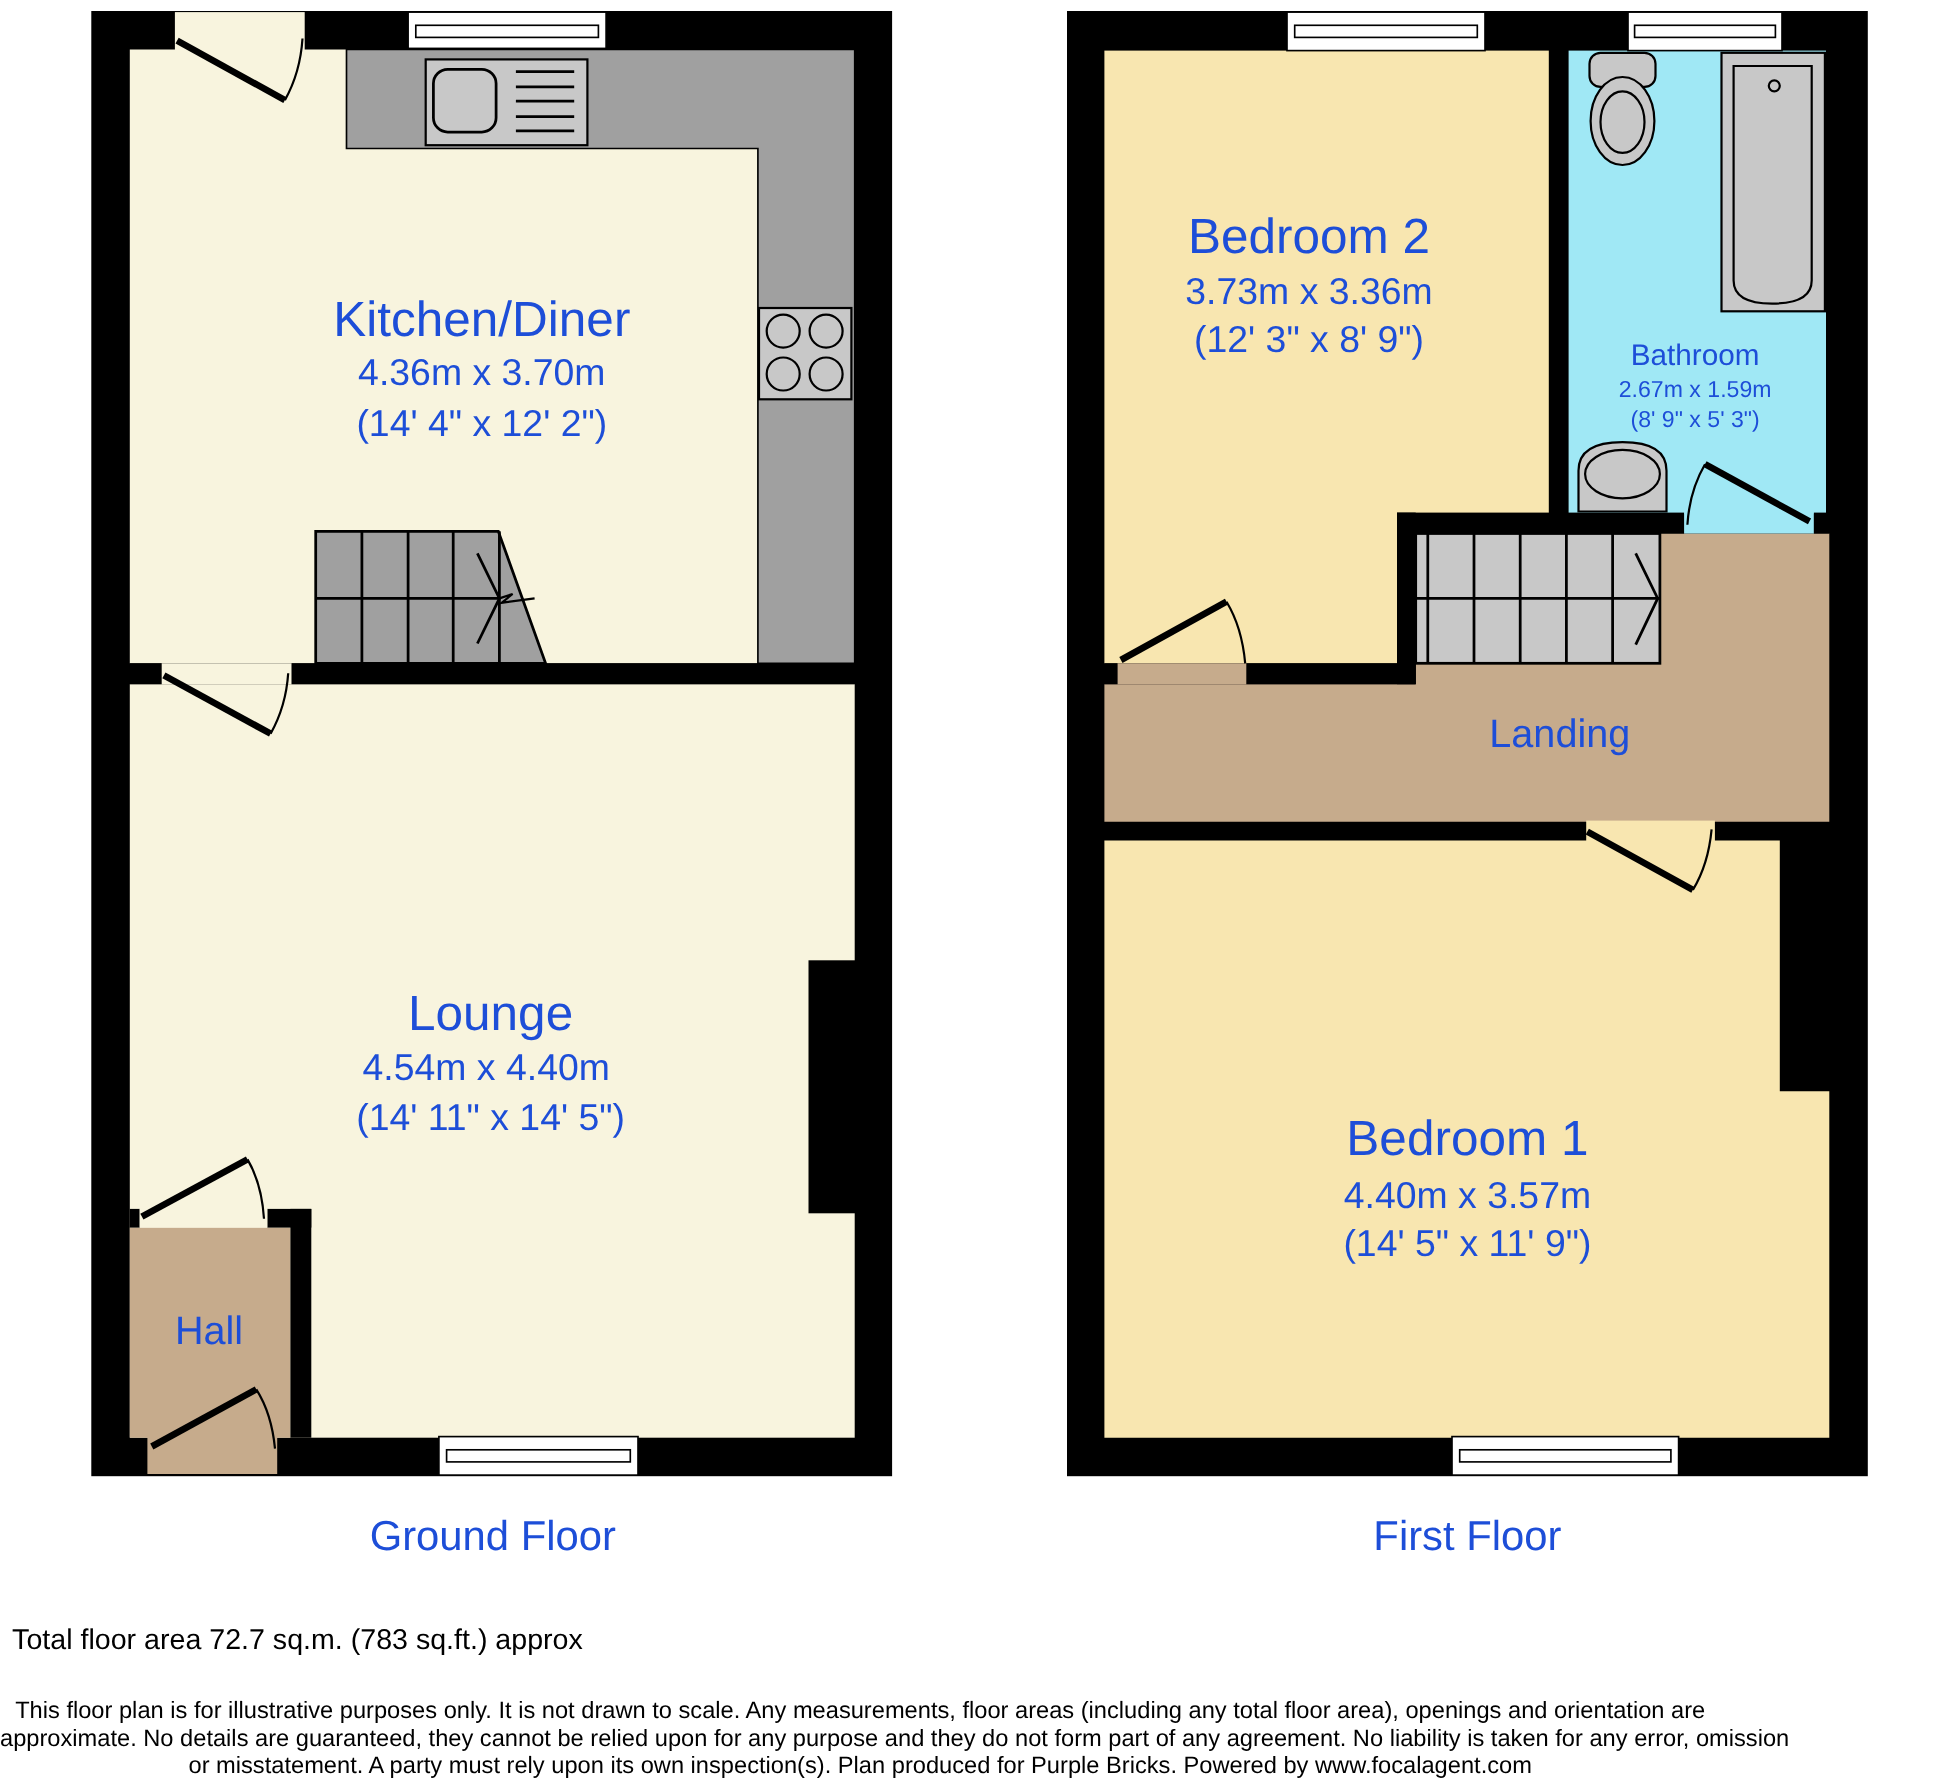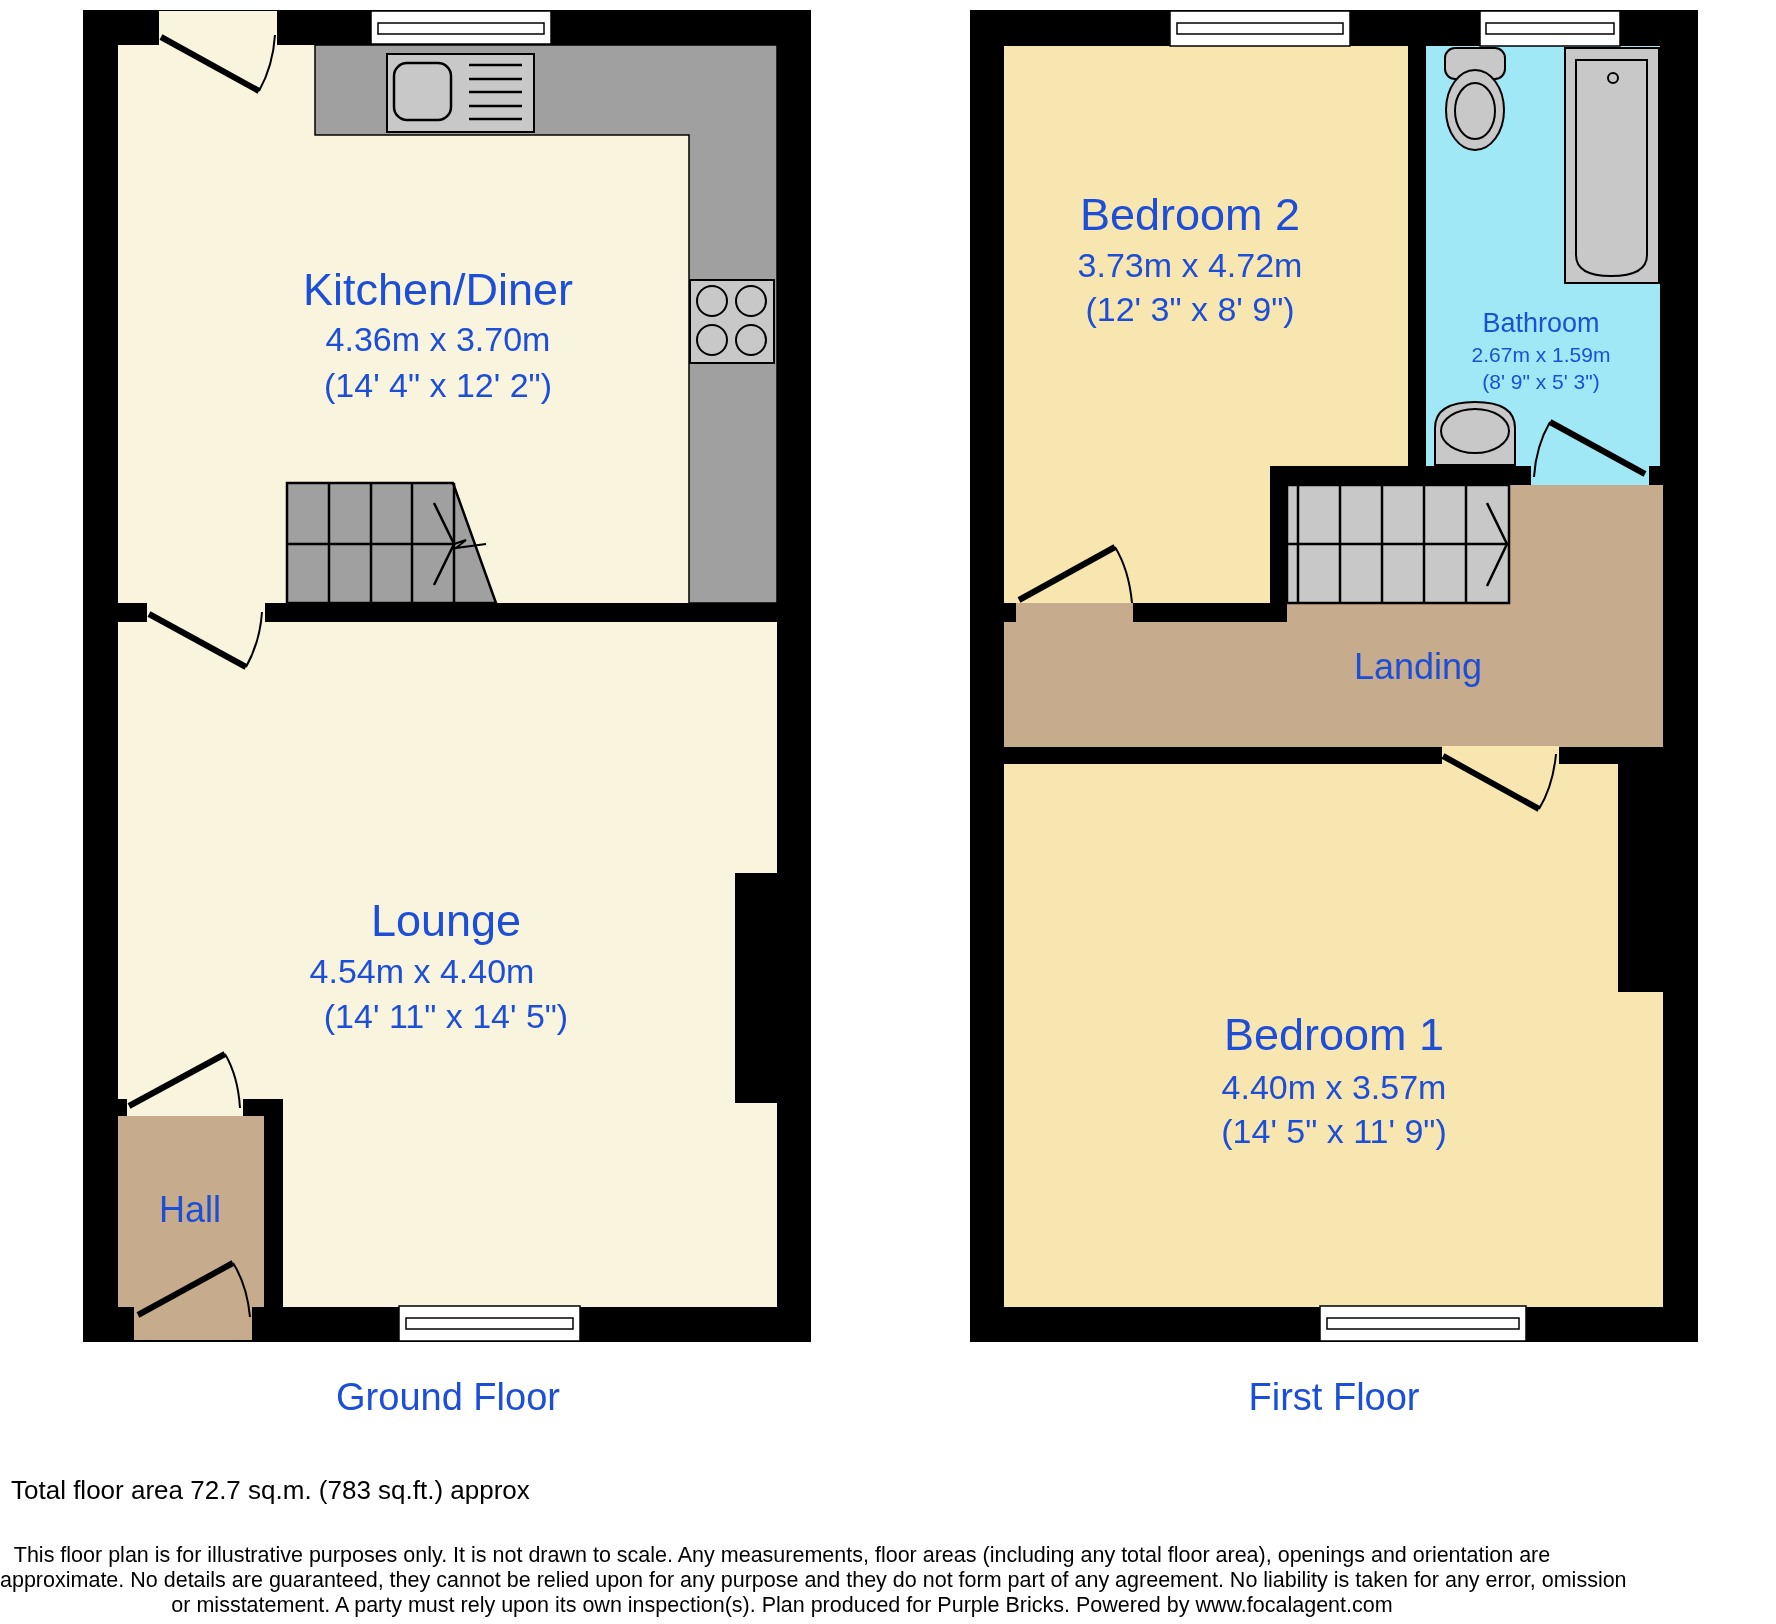--- a/index.html
+++ b/index.html
@@ -182,27 +182,27 @@
       <path d="M1539 809 Q1553 786 1556 754" stroke-width="2"></path>
     </g>
   </g>
 </svg>
 
 <div class="lbl room-name" style="left:438px; top:267px;">Kitchen/Diner</div>
 <div class="lbl room-dim" style="left:438px; top:322px;">4.36m x 3.70m</div>
 <div class="lbl room-dim" style="left:438px; top:368px;">(14' 4" x 12' 2")</div>
 
 <div class="lbl room-name" style="left:446px; top:898px;">Lounge</div>
-<div class="lbl room-dim" style="left:422px; top:954px;">4.54m x 4.40m</div>
+<div class="lbl room-dim" style="left:442px; top:954px;">4.54m x 4.40m</div>
 <div class="lbl room-dim" style="left:446px; top:999px;">(14' 11" x 14' 5")</div>
 
 <div class="lbl small-name" style="left:190px; top:1192px;">Hall</div>
 
 <div class="lbl room-name" style="left:1190px; top:192px;">Bedroom 2</div>
-<div class="lbl room-dim" style="left:1190px; top:248px;">3.73m x 4.72m</div>
+<div class="lbl room-dim" style="left:1190px; top:248px;">3.73m x 3.36m</div>
 <div class="lbl room-dim" style="left:1190px; top:292px;">(12' 3" x 8' 9")</div>
 
 <div class="lbl bath-name" style="left:1541px; top:310px;">Bathroom</div>
 <div class="lbl bath-dim" style="left:1541px; top:344px;">2.67m x 1.59m</div>
 <div class="lbl bath-dim" style="left:1541px; top:371px;">(8' 9" x 5' 3")</div>
 
 <div class="lbl small-name" style="left:1418px; top:649px;">Landing</div>
 
 <div class="lbl room-name" style="left:1334px; top:1012px;">Bedroom 1</div>
 <div class="lbl room-dim" style="left:1334px; top:1070px;">4.40m x 3.57m</div>

